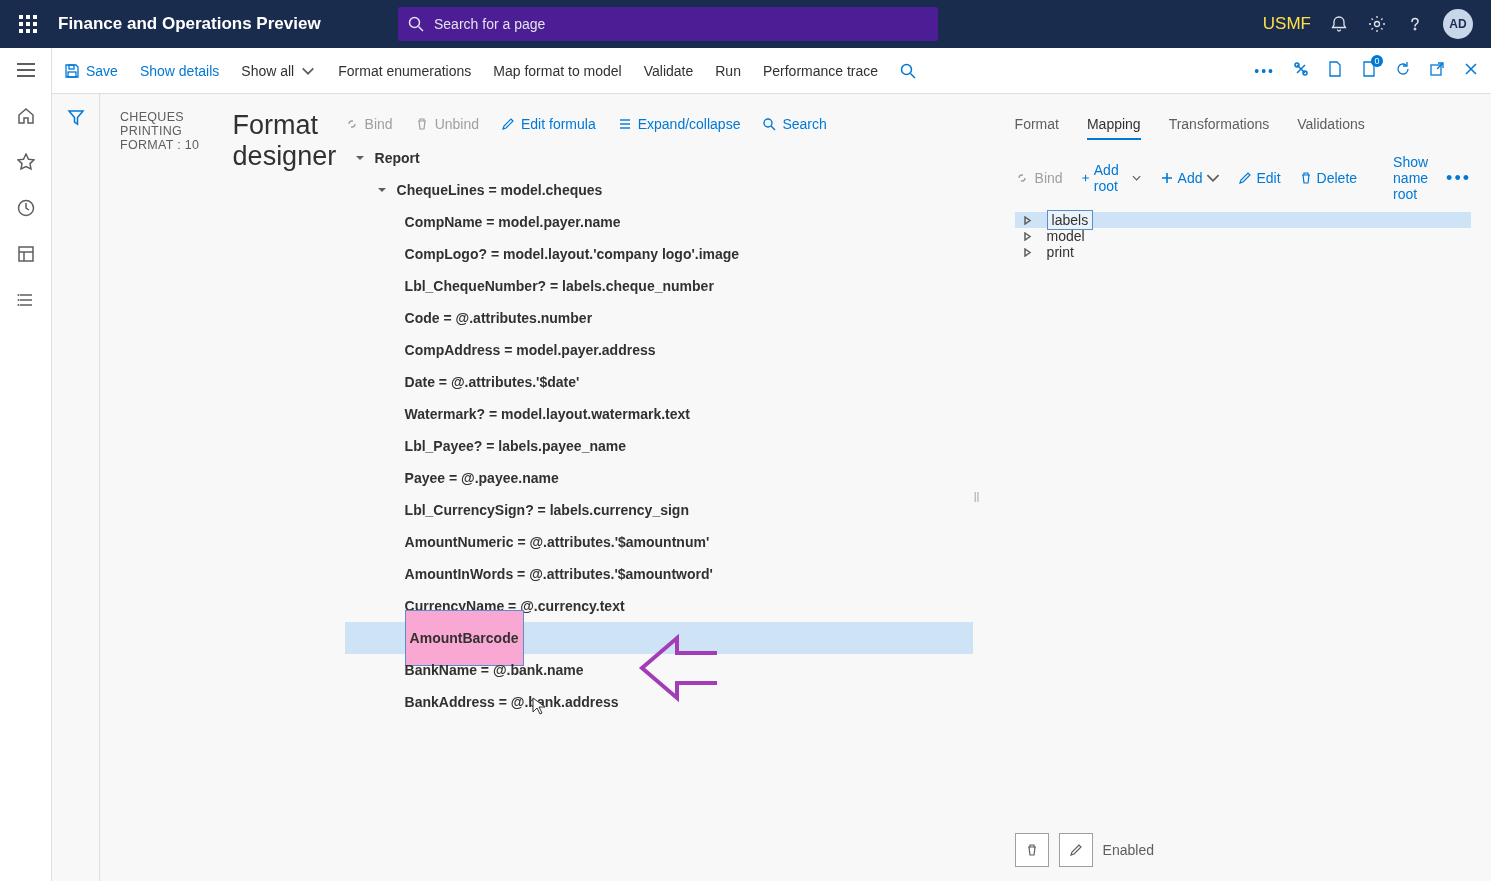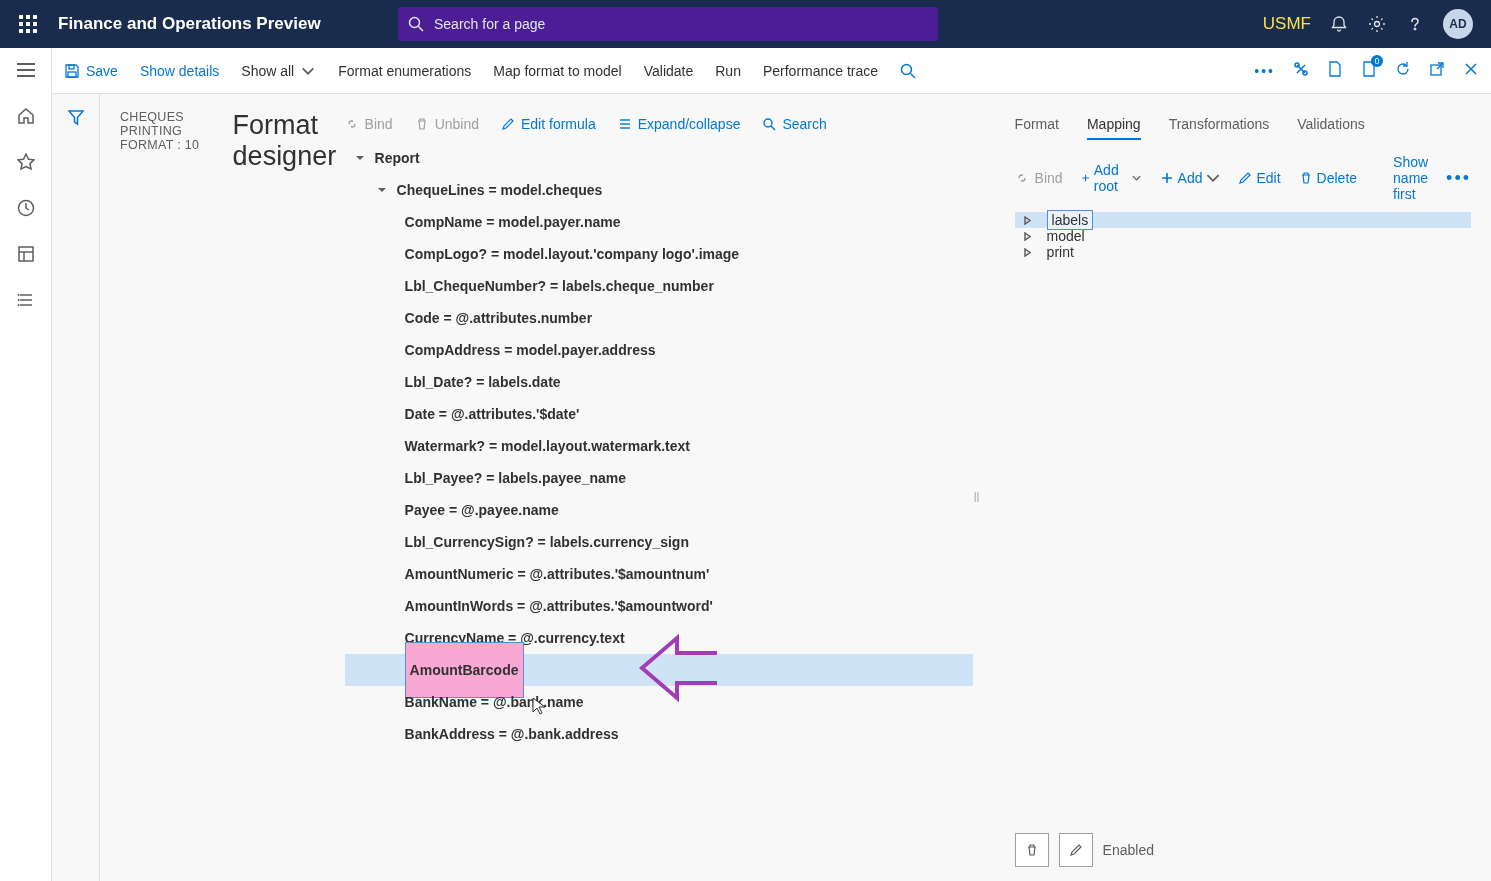--- a/index.html
+++ b/index.html
@@ -342,23 +342,20 @@
               <div class="trow l2">
                   <span class="txt">Lbl_ChequeNumber? = labels.cheque_number</span>
                 </div>
               <div class="trow l2">
                   <span class="txt">Code = @.attributes.number</span>
                 </div>
               <div class="trow l2">
                   <span class="txt">CompAddress = model.payer.address</span>
                 </div>
               <div class="trow l2">
-                  <span class="txt">Lbl_Date? = labels.date</span>
-                </div>
-              <div class="trow l2">
                   <span class="txt">Date = @.attributes.'$date'</span>
                 </div>
               <div class="trow l2">
                   <span class="txt">Watermark? = model.layout.watermark.text</span>
                 </div>
               <div class="trow l2">
                   <span class="txt">Lbl_Payee? = labels.payee_name</span>
                 </div>
               <div class="trow l2">
                   <span class="txt">Payee = @.payee.name</span>
@@ -435,21 +432,21 @@
                   </svg>
                 <span>Edit</span>
               </span>
               <span class="act">
                 <svg viewBox="0 0 14 14">
                     <path d="M3 4h8M5 4V2h4v2M4 4l1 8h4l1-8" fill="none" stroke="#0078d4" stroke-width="1.2"></path>
                   </svg>
                 <span>Delete</span>
               </span>
               <span style="flex:1"></span>
-              <span class="act">Show name first</span>
+              <span class="act">Show name root</span>
               <span class="more">•••</span>
             </div>
 
             <div class="rtree">
               <div class="rrow sel">
                 <span class="exp2"><svg viewBox="0 0 9 9">
                       <path d="M2 1l5 3.5L2 8z"></path>
                     </svg></span>
                 <span class="lbl">labels</span>
               </div>

